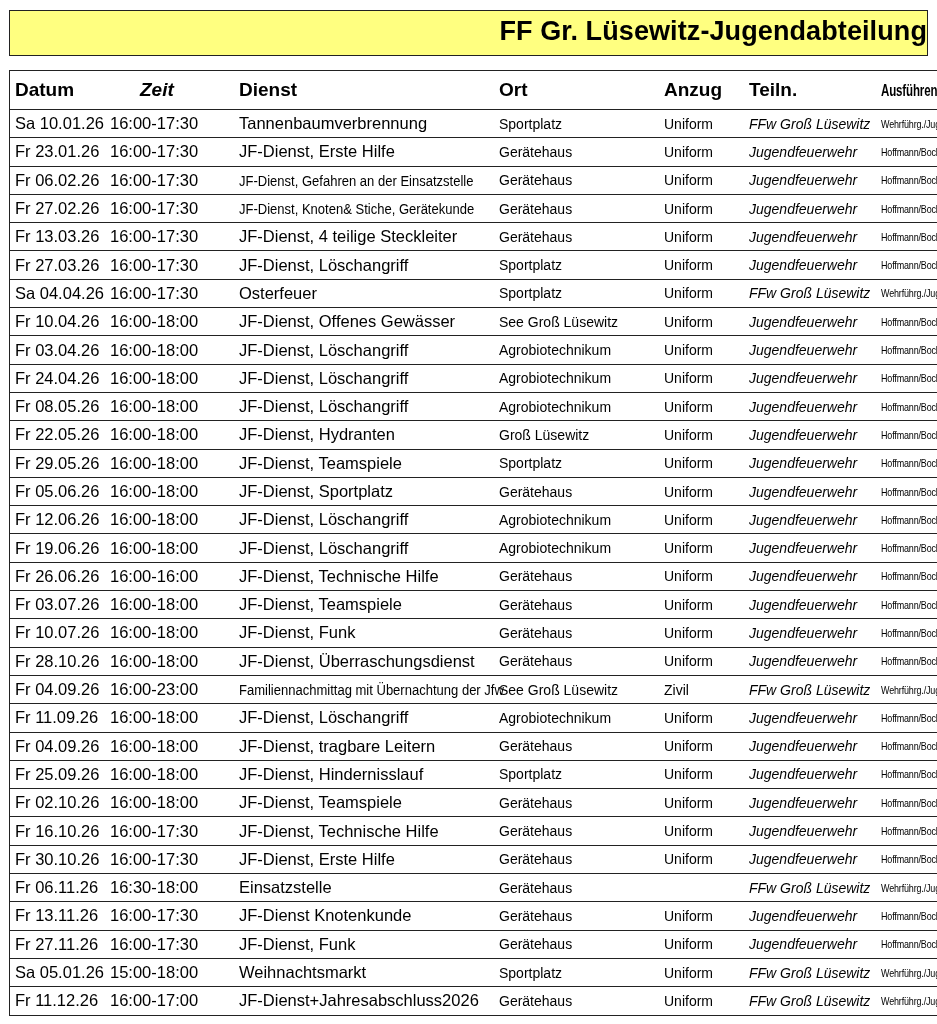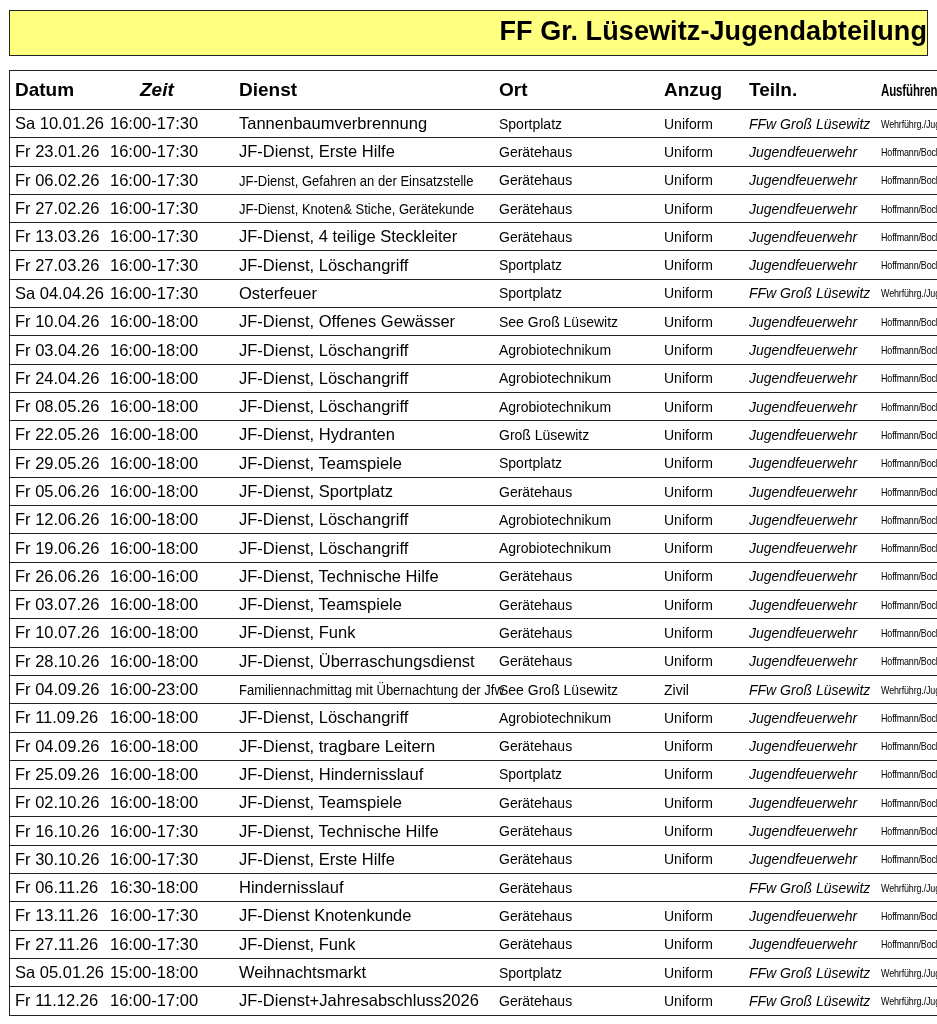--- a/index.html
+++ b/index.html
@@ -290,21 +290,21 @@
         <td class="c-zeit">16:00-17:30</td>
         <td class="c-dienst">JF-Dienst, Erste Hilfe</td>
         <td class="c-ort ort-cell">Gerätehaus</td>
         <td class="c-anzug anzug-cell">Uniform</td>
         <td class="c-teiln teiln-cell">Jugendfeuerwehr</td>
         <td class="c-ausf ausf-cell"><span class="ausf-inner">Hoffmann/Bockhahn</span></td>
       </tr>
       <tr>
         <td class="c-datum">Fr 06.11.26</td>
         <td class="c-zeit">16:30-18:00</td>
-        <td class="c-dienst">Hindernisslauf</td>
+        <td class="c-dienst">Einsatzstelle</td>
         <td class="c-ort ort-cell">Gerätehaus</td>
         <td class="c-anzug anzug-cell"></td>
         <td class="c-teiln teiln-cell">FFw Groß Lüsewitz</td>
         <td class="c-ausf ausf-cell"><span class="ausf-inner">Wehrführg./Jugendw.</span></td>
       </tr>
       <tr>
         <td class="c-datum">Fr 13.11.26</td>
         <td class="c-zeit">16:00-17:30</td>
         <td class="c-dienst">JF-Dienst Knotenkunde</td>
         <td class="c-ort ort-cell">Gerätehaus</td>

